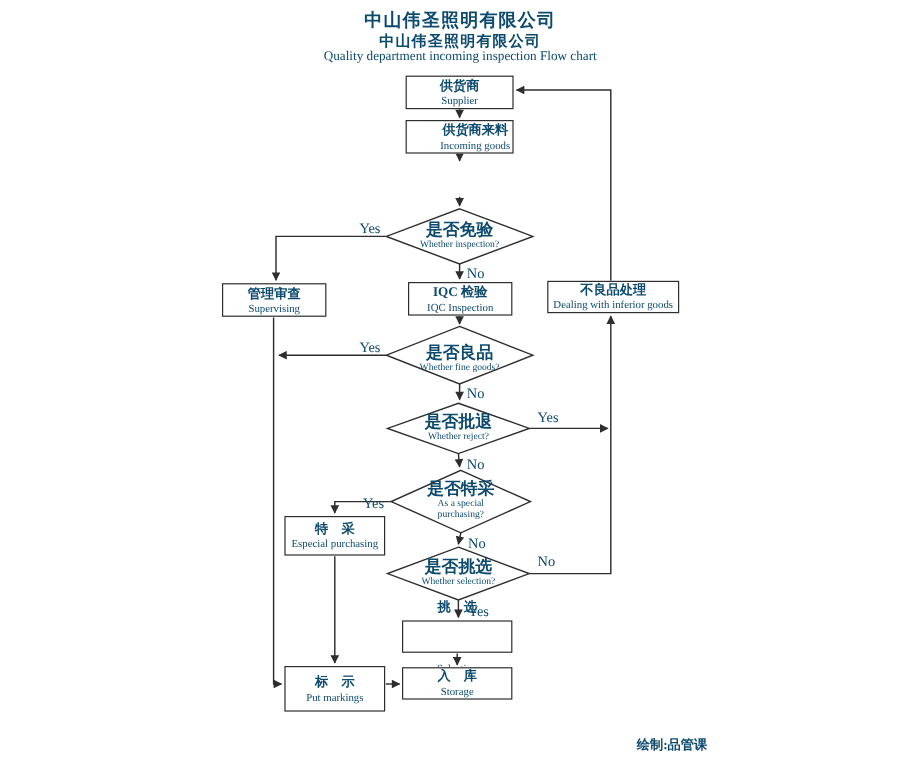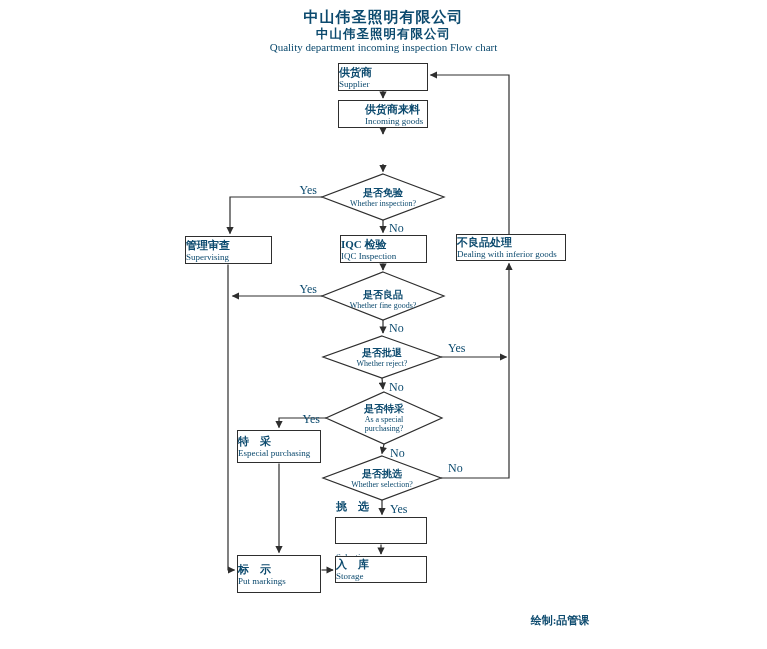--- a/index.html
+++ b/index.html
@@ -3,26 +3,26 @@
 <meta charset="utf-8">
 <style>
   html,body{margin:0;padding:0;background:#fff;}
   .canvas{position:relative;width:767px;height:649px;background:#ffffff;overflow:hidden;
           font-family:"Liberation Serif","DejaVu Serif",serif;color:#0c4a6e;}
   .title-line{position:absolute;left:0;width:767px;text-align:center;}
   .t1{top:8px;font-size:15px;font-weight:bold;letter-spacing:1px;}
   .t2{top:26px;font-size:12.5px;font-weight:bold;letter-spacing:1px;}
   .t3{top:41px;font-size:11px;}
   .box{position:absolute;box-sizing:border-box;border:1px solid #2e2e2e;background:#fff;
-       display:flex;flex-direction:column;align-items:flex-start;justify-content:center;text-align:center;z-index:2;}
+       display:flex;flex-direction:column;align-items:center;justify-content:center;text-align:center;z-index:2;}
   .cn{font-size:11px;font-weight:bold;line-height:13px;white-space:pre;}
   .en{font-size:9px;line-height:10px;white-space:nowrap;}
   .dtext{position:absolute;display:flex;flex-direction:column;align-items:center;justify-content:center;
          text-align:center;z-index:2;}
-  .dtext .cn{font-size:10px;line-height:12px;}
+  .dtext .cn{font-size:14px;line-height:12px;}
   .dtext .en{font-size:8px;line-height:9px;}
   .lbl{position:absolute;font-size:12px;z-index:2;}
   .lbl.r{text-align:right;width:28px;}
   svg.wires{position:absolute;left:0;top:0;z-index:1;}
   .footer{position:absolute;left:500px;top:613px;width:120px;text-align:center;
           font-size:11px;font-weight:bold;}
 </style>
 </head>
 <body>
 

